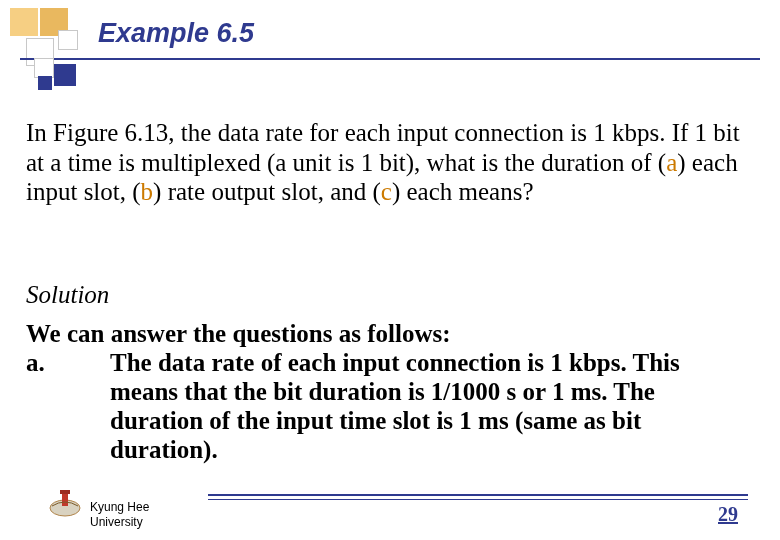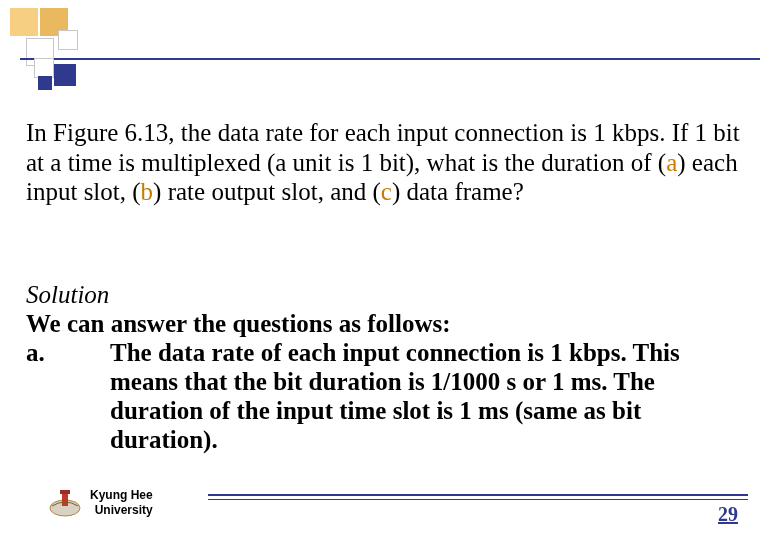--- a/index.html
+++ b/index.html
@@ -71,21 +71,21 @@
   .solution {
     position: absolute;
     top: 280px;
     left: 26px;
     width: 728px;
     font-size: 25px;
     line-height: 1.16;
     color: #000;
   }
   .solution .sol-head { font-style: italic; font-weight: normal; }
-  .solution .bold { font-weight: bold; }
+  .solution .bold { font-weight: bold; margin-top: 10px; }
   .solution .item {
     display: flex;
     font-weight: bold;
   }
   .solution .item .marker { width: 36px; flex: none; }
   .solution .item .body { flex: 1; margin-left: 48px; }
   .footer {
     position: absolute;
     bottom: 14px;
     left: 48px;
@@ -96,27 +96,26 @@
     position: absolute;
     left: 0;
     top: 2px;
     width: 34px;
     height: 30px;
   }
   .logo svg { width: 34px; height: 30px; display: block; }
   .uni {
     position: absolute;
     left: 42px;
-    top: 2px;
+    top: 14px;
     font-family: Arial, Helvetica, sans-serif;
     font-size: 12px;
-    font-weight: bold;
+    font-weight: normal;
     line-height: 1.25;
     color: #000;
-    text-align: right;
   }
   .footer-rule-box {
     position: absolute;
     left: 160px;
     top: 8px;
     width: 540px;
     height: 6px;
   }
   .footer-rule-box .r1 { height: 2px; background: #2f3a8f; }
   .footer-rule-box .r2 { height: 1px; background: #2f3a8f; margin-top: 3px; }
@@ -134,30 +133,31 @@
 </head>
 <body>
 
 <div class="header-area">
   <div class="deco">
     <div class="sq orange-a"></div>
     <div class="sq orange-b"></div>
     <div class="sq grey-a"></div>
     <div class="sq grey-b"></div>
   </div>
+  <div class="title">Example 6.5</div>
   <div class="title-rule"></div>
   <div class="deco-bottom">
     <div class="g"></div>
     <div class="b1"></div>
     <div class="b2"></div>
   </div>
 </div>
 
 <div class="question">
-  <span>In Figure 6.13, the data rate for each input connection is 1 kbps. If 1 bit at a time is multiplexed (a unit is 1 bit), what is the duration of (</span><span class="hl">a</span><span>) each input slot, (</span><span class="hl">b</span><span>) rate output slot, and (</span><span class="hl">c</span><span>) data frame?</span>
+  <span>In Figure 6.13, the data rate for each input connection is 1 kbps. If 1 bit at a time is multiplexed (a unit is 1 bit), what is the duration of (</span><span class="hl">a</span><span>) each input slot, (</span><span class="hl">b</span><span>) rate output slot, and (</span><span class="hl">c</span><span>) each means?</span>
 </div>
 
 <div class="solution">
   <div class="sol-head">Solution</div>
   <div class="bold">We can answer the questions as follows:</div>
   <div class="item">
     <div class="marker">a.</div>
     <div class="body">The data rate of each input connection is 1 kbps. This means that the bit duration is 1/1000 s or 1 ms. The duration of the input time slot is 1 ms (same as bit duration).</div>
   </div>
 </div>

